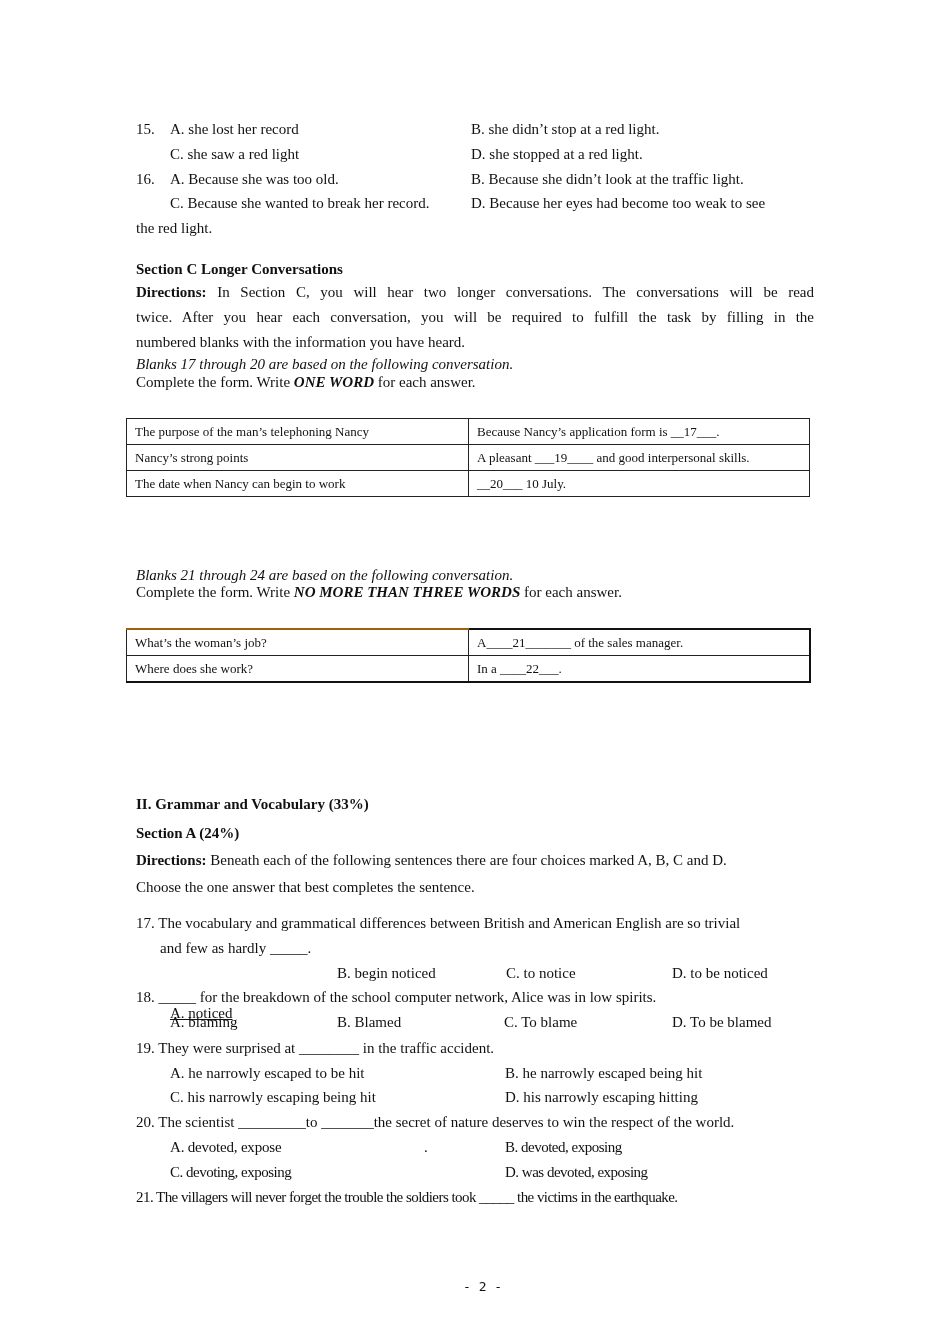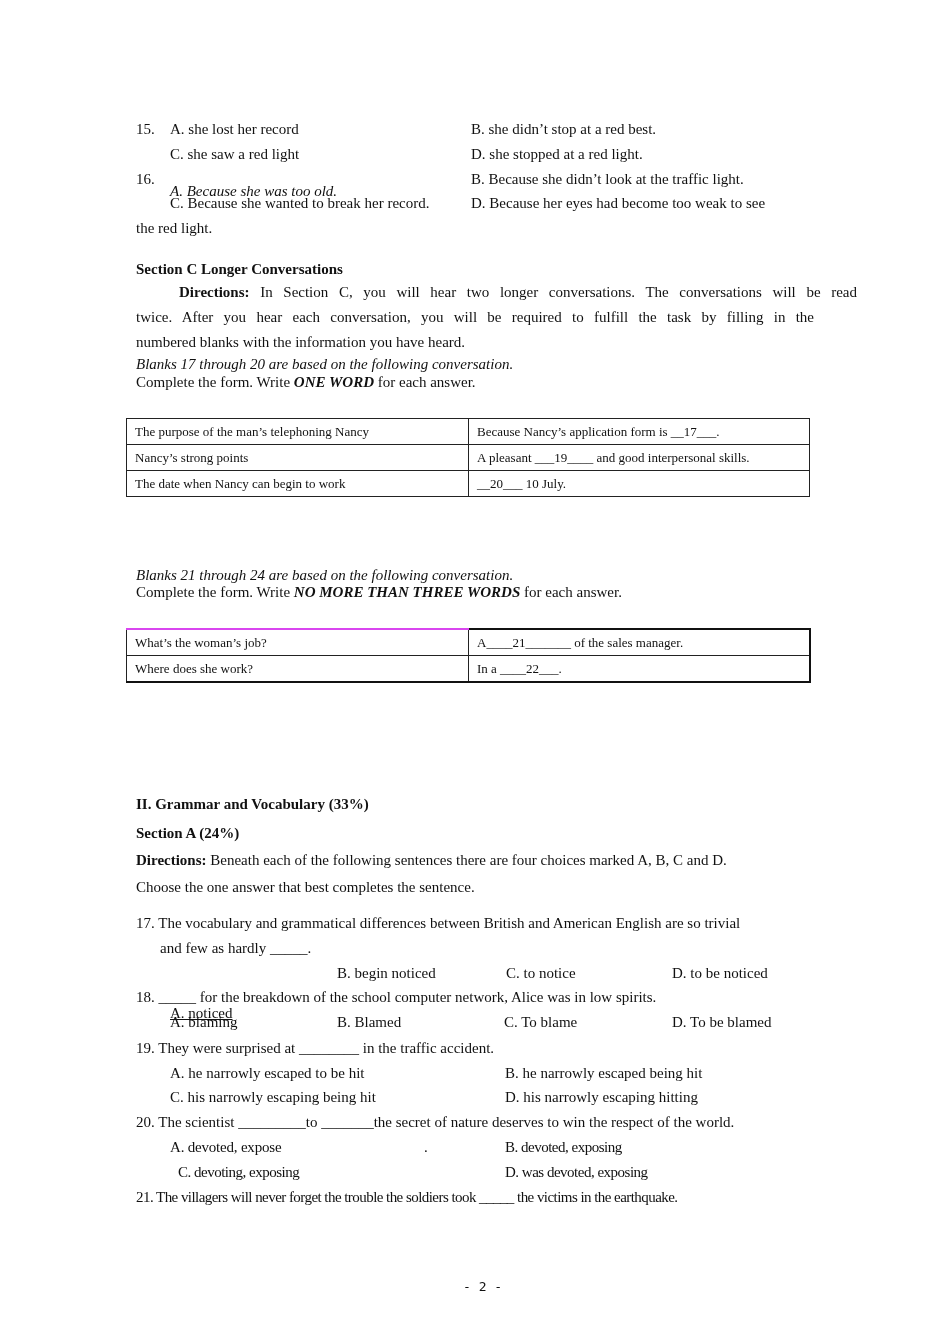--- a/index.html
+++ b/index.html
@@ -26,33 +26,33 @@
     table.form.t2 { border-bottom: 2px solid #111; border-right: 2px solid #111; }
     table.form.t2 tr.thick td { border-top: 2px solid #111; }
     .justcell { text-align: justify; text-align-last: auto; }
     .pagenum { font-family: "DejaVu Sans Mono", monospace; font-size: 13px; }
   </style>
 </head>
 <body>
 
 <div class="abs" style="left:136px; top:122px;">15.</div>
 <div class="abs" style="left:170px; top:122px;">A. she lost her record</div>
-<div class="abs" style="left:471px; top:122px;">B. she didn’t stop at a red best.</div>
+<div class="abs" style="left:471px; top:122px;">B. she didn’t stop at a red light.</div>
 <div class="abs" style="left:170px; top:147px;">C. she saw a red light</div>
 <div class="abs" style="left:471px; top:147px;">D. she stopped at a red light.</div>
 
 <div class="abs" style="left:136px; top:172px;">16.</div>
-<div class="abs" style="left:170px; top:184px;font-style:italic;">A. Because she was too old.</div>
+<div class="abs" style="left:170px; top:172px;">A. Because she was too old.</div>
 <div class="abs" style="left:471px; top:172px;">B. Because she didn’t look at the traffic light.</div>
 <div class="abs" style="left:170px; top:196px;">C. Because she wanted to break her record.</div>
 <div class="abs" style="left:471px; top:196px;">D. Because her eyes had become too weak to see</div>
 <div class="abs" style="left:136px; top:221px;">the red light.</div>
 
 <div class="abs b" style="left:136px; top:262px;">Section C Longer Conversations</div>
-<div class="abs just" style="left:136px; top:285px;margin-left:43px;"><span class="b">Directions:</span> <span>In Section C, you will hear two longer conversations. The conversations will be read</span></div>
+<div class="abs just" style="left:136px; top:285px;"><span class="b">Directions:</span> <span>In Section C, you will hear two longer conversations. The conversations will be read</span></div>
 <div class="abs just" style="left:136px; top:310px;">twice. After you hear each conversation, you will be required to fulfill the task by filling in the</div>
 <div class="abs" style="left:136px; top:335px;">numbered blanks with the information you have heard.</div>
 
 <div class="abs i" style="left:136px; top:357px;">Blanks 17 through 20 are based on the following conversation.</div>
 <div class="abs" style="left:136px; top:375px;"><span>Complete the form. Write </span><span class="bi">ONE WORD</span><span> for each answer.</span></div>
 
 <table class="form t1" style="left:126px; top:418px;">
   <tbody>
       <tr>
     <td class="c1">The purpose of the man’s telephoning Nancy</td>
@@ -68,21 +68,21 @@
   </tr>
 </tbody>
   </table>
 
 <div class="abs i" style="left:136px; top:568px;">Blanks 21 through 24 are based on the following conversation.</div>
 <div class="abs" style="left:136px; top:585px;"><span>Complete the form. Write </span><span class="bi">NO MORE THAN THREE WORDS</span><span> for each answer.</span></div>
 
 <table class="form t2" style="left:126px; top:628px;">
   <tbody>
       <tr>
-    <td class="c1" style="border-top:2px solid #d946ef;">What’s the woman’s job?</td>
+    <td class="c1" style="border-top:2px solid #a16207;">What’s the woman’s job?</td>
     <td class="c2" style="border-top:2px solid #111;">A____21_______ of the sales manager.</td>
   </tr>
   <tr>
     <td class="c1">Where does she work?</td>
     <td class="c2">In a ____22___.</td>
   </tr>
 </tbody>
   </table>
 
 <div class="abs b" style="left:136px; top:797px;">II. Grammar and Vocabulary (33%)</div>
@@ -106,18 +106,18 @@
 <div class="abs" style="left:136px; top:1041px;">19. They were surprised at ________ in the traffic accident.</div>
 <div class="abs" style="left:170px; top:1066px;">A. he narrowly escaped to be hit</div>
 <div class="abs" style="left:505px; top:1066px;">B. he narrowly escaped being hit</div>
 <div class="abs" style="left:170px; top:1090px;">C. his narrowly escaping being hit</div>
 <div class="abs" style="left:505px; top:1090px;">D. his narrowly escaping hitting</div>
 
 <div class="abs" style="left:136px; top:1115px;">20. The scientist _________to _______the secret of nature deserves to win the respect of the world.</div>
 <div class="abs" style="left:170px; top:1140px; letter-spacing:-0.2px;">A. devoted, expose</div>
 <div class="abs" style="left:424px; top:1140px;">.</div>
 <div class="abs" style="left:505px; top:1140px; letter-spacing:-0.5px;">B. devoted, exposing</div>
-<div class="abs" style="left:170px; top:1165px; letter-spacing:-0.5px;margin-left:8px;">C. devoting, exposing</div>
+<div class="abs" style="left:170px; top:1165px; letter-spacing:-0.5px;">C. devoting, exposing</div>
 <div class="abs" style="left:505px; top:1165px; letter-spacing:-0.5px;">D. was devoted, exposing</div>
 
 <div class="abs" style="left:136px; top:1190px; letter-spacing:-0.55px;">21. The villagers will never forget the trouble the soldiers took _____ the victims in the earthquake.</div>
 
 <div class="abs pagenum" style="left:463px; top:1280px;">- 2 -</div>
 
 </body></html>

